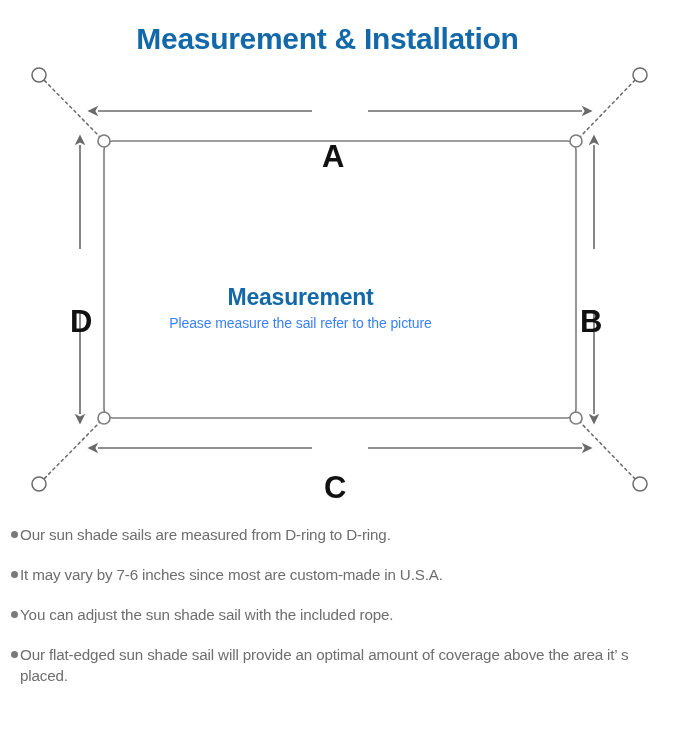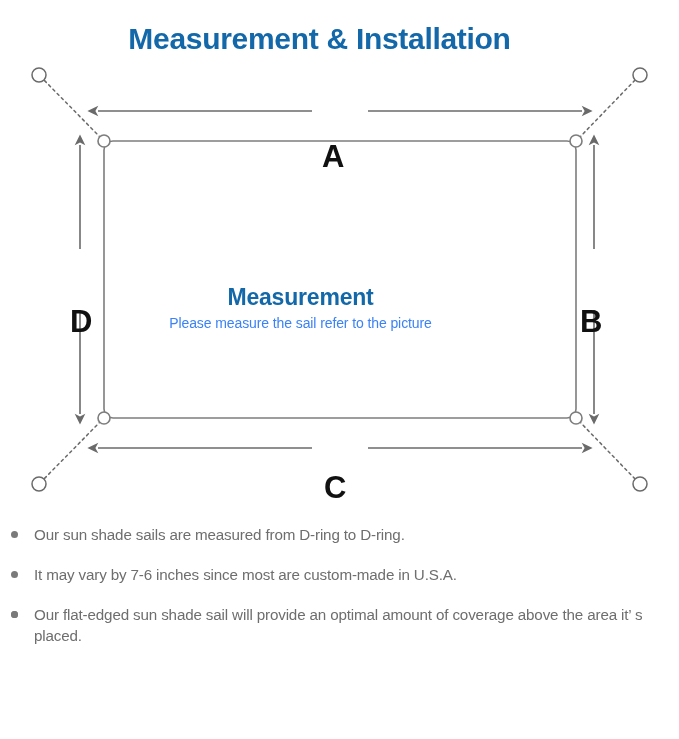--- a/index.html
+++ b/index.html
@@ -10,21 +10,21 @@
   body {
     width: 679px;
     height: 739px;
     position: relative;
     font-family: "Liberation Sans", sans-serif;
     overflow: hidden;
   }
 
   #page-title {
     position: absolute;
-    left: 4px;
+    left: 12px;
     top: 0;
     width: 631px;
     text-align: center;
     font-size: 30px;
     font-weight: bold;
     color: #1268a8;
     letter-spacing: -0.3px;
     line-height: 38px;
     white-space: nowrap;
   }
@@ -77,21 +77,21 @@
     position: absolute;
     left: 0;
     top: 524px;
     width: 679px;
     padding: 0;
     margin: 0;
     list-style: none;
   }
   #bullet-list li {
     position: relative;
-    padding-left: 34px;
+    padding-left: 20px;
     margin: 0 12px 0 0;
     font-size: 15.2px;
     line-height: 21px;
     color: #6e6e6e;
     letter-spacing: -0.15px;
     padding-right: 4px;
   }
   #bullet-list li .blt {
     position: absolute;
     left: 11px;
@@ -183,18 +183,19 @@
   <li class="gap-a">
     <span class="blt"></span>
     <span>Our sun shade sails are measured from D-ring to D-ring.</span>
   </li>
   <li class="gap-b">
     <span class="blt"></span>
     <span>It may vary by 7-6 inches since most are custom-made in U.S.A.</span>
   </li>
   <li class="gap-d">
     <span class="blt"></span>
+    <span>You can adjust the sun shade sail with the included rope.</span>
   </li>
   <li>
     <span class="blt"></span>
     <span>Our flat-edged sun shade sail will provide an optimal amount of coverage above the area it’  s placed.</span>
   </li>
 </ul>
 
 </body></html>

